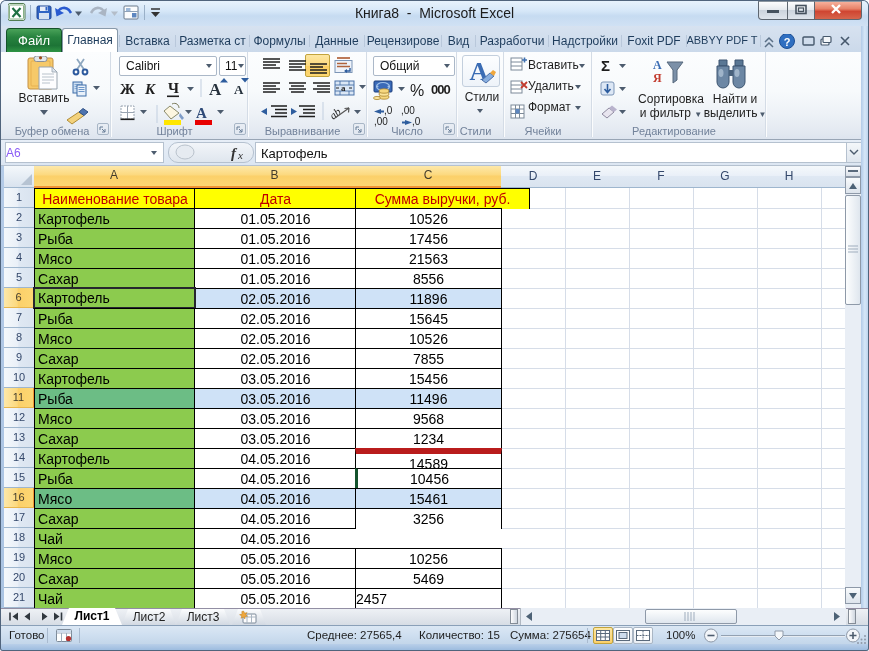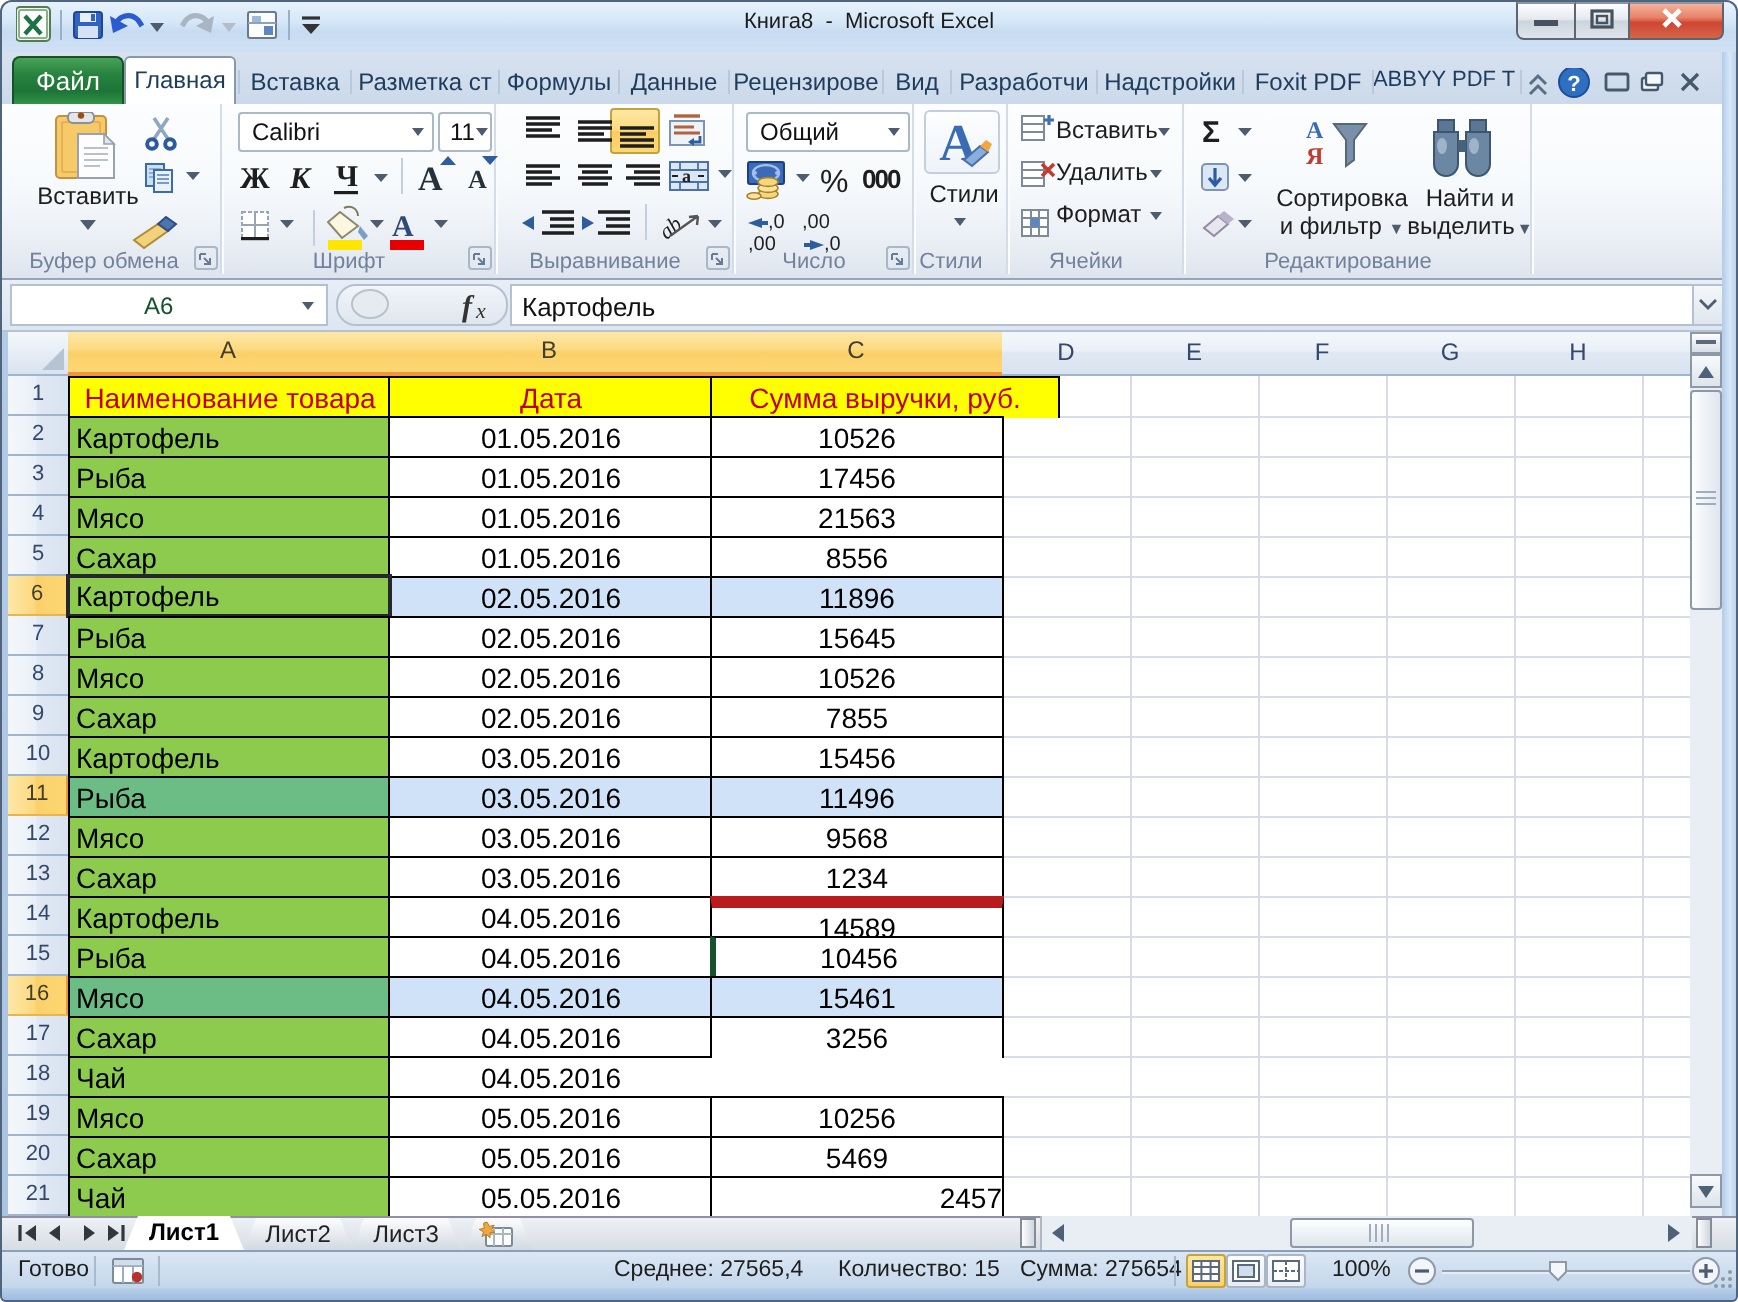--- a/index.html
+++ b/index.html
@@ -5,21 +5,21 @@
 * { margin:0; padding:0; box-sizing:border-box; }
 html,body { width:869px; height:651px; overflow:hidden; background:#fff; }
 body { font-family:"Liberation Sans", sans-serif; }
 #win { position:absolute; left:0; top:0; width:869px; height:651px;
   background:linear-gradient(#b7cde9,#a9c3e2); border-radius:6px 6px 3px 3px;
   box-shadow:inset 0 0 0 1px #50647c; overflow:hidden; }
 .abs { position:absolute; }
 #titlebar { left:1px; top:1px; width:867px; height:25px;
   background:linear-gradient(#e7f2fc 0%,#d6e7f8 40%,#c6dbf1 60%,#d0e1f4 100%);
   border-radius:5px 5px 0 0; }
-#title-text { left:0; top:5px; width:869px; text-align:center; font-size:11px; color:#1c1c1c; }
+#title-text { left:0; top:5px; width:869px; text-align:center; font-size:14px; color:#1c1c1c; }
 .wbtn { position:absolute; top:0; height:19px; border:1px solid #5d6670; border-top:1px solid #8c96a0;
   background:linear-gradient(#fdfdfe 0%,#e5e9ee 45%,#ccd4dd 50%,#dfe5ec 100%); }
 #tabrow { left:1px; top:26px; width:867px; height:26px;
   background:linear-gradient(#d7e2f0,#cbd9ea); }
 .rtab { position:absolute; top:8px; height:18px; font-size:12px; color:#1e3c5c; white-space:nowrap; }
 #tab-file { position:absolute; left:6px; top:28px; width:56px; height:24px;
   background:linear-gradient(#4aa259 0%,#27833f 35%,#1d7436 72%,#2f9445 100%);
   border:1px solid #15522a; border-bottom:none; border-radius:4px 4px 0 0;
   color:#fff; font-size:13px; text-align:center; line-height:23px; }
 #tab-home { position:absolute; left:62px; top:28px; width:56px; height:24px;
@@ -31,21 +31,21 @@
 .rgroup { position:absolute; top:0; height:85px; border-right:1px solid #d4dce6; box-shadow:1px 0 0 #fbfcfd; }
 .rlabel { position:absolute; bottom:2px; left:0; text-align:center;
   font-size:11px; color:#72829a; white-space:nowrap; }
 .launch { position:absolute; bottom:4px; width:12px; height:12px; border:1px solid #a8b6c6; border-radius:2px; background:transparent; }
 .combo { position:absolute; background:#fff; border:1px solid #abb8c8; border-radius:2px;
   font-size:12px; color:#111; }
 .carr { position:absolute; width:0; height:0; border:3px solid transparent; border-top:4px solid #4d5c6e; }
 #fbar { left:1px; top:140px; width:867px; height:26px;
   background:linear-gradient(#e7eef7,#dce6f2); border-bottom:1px solid #b6c2d0; }
 #namebox { position:absolute; left:4px; top:2px; width:159px; height:21px; background:#fff;
-  border:1px solid #b5c1cf; font-size:12px; color:#14532d; text-align:left; padding-left:66px; line-height:20px; }
+  border:1px solid #b5c1cf; font-size:12px; color:#8b5cf6; text-align:left; line-height:20px; }
 #fxpill { position:absolute; left:167px; top:2px; width:86px; height:21px;
   background:linear-gradient(#f2f5f9,#dfe6ee); border:1px solid #b5c1cf; border-radius:10px; }
 #finput { position:absolute; left:254px; top:2px; width:591px; height:21px; background:#fff;
   border:1px solid #b5c1cf; border-right:none; font-size:13px; color:#111; padding:3px 0 0 5px; }
 #sheet { left:4px; top:166px; width:841px; height:442px; background:#fff; overflow:hidden; }
 .colhdr { position:absolute; top:0; height:22px;
   background:linear-gradient(#f4f8fb 0%,#eaf0f8 45%,#dfe8f3 50%,#d9e3ef 100%);
   border-right:1px solid #9eb6ce; border-bottom:1px solid #9eb6ce;
   font-size:12px; color:#34486b; text-align:center; line-height:20px; }
 .colhdr.sel { background:linear-gradient(#fde8a9 0%,#fcd97e 45%,#fbd06a 50%,#fdd772 100%);
@@ -486,21 +486,21 @@
 <div class="cell" style="left:190px;top:362px;width:162px;background:#fff;text-align:center;border-top:1px solid #000;border-left:1px solid #000;">04.05.2016</div>
 <div class="cell" style="left:351px;top:362px;width:147px;background:#fff;text-align:center;border-top:1px solid #000;border-left:1px solid #000;border-right:1px solid #000;margin-top:48px;">2458</div>
 <div class="cell" style="left:30px;top:382px;width:161px;background:#8ccb4e;padding-left:3px;border-top:1px solid #000;border-left:1px solid #000;">Мясо</div>
 <div class="cell" style="left:190px;top:382px;width:162px;background:#fff;text-align:center;border-top:1px solid #000;border-left:1px solid #000;">05.05.2016</div>
 <div class="cell" style="left:351px;top:382px;width:147px;background:#fff;text-align:center;border-top:1px solid #000;border-left:1px solid #000;border-right:1px solid #000;">10256</div>
 <div class="cell" style="left:30px;top:402px;width:161px;background:#8ccb4e;padding-left:3px;border-top:1px solid #000;border-left:1px solid #000;">Сахар</div>
 <div class="cell" style="left:190px;top:402px;width:162px;background:#fff;text-align:center;border-top:1px solid #000;border-left:1px solid #000;">05.05.2016</div>
 <div class="cell" style="left:351px;top:402px;width:147px;background:#fff;text-align:center;border-top:1px solid #000;border-left:1px solid #000;border-right:1px solid #000;">5469</div>
 <div class="cell" style="left:30px;top:422px;width:161px;background:#8ccb4e;padding-left:3px;border-top:1px solid #000;border-left:1px solid #000;border-bottom:1px solid #000;">Чай</div>
 <div class="cell" style="left:190px;top:422px;width:162px;background:#fff;text-align:center;border-top:1px solid #000;border-left:1px solid #000;border-bottom:1px solid #000;">05.05.2016</div>
-<div class="cell" style="left:351px;top:422px;width:147px;background:#fff;text-align:right;border-top:1px solid #000;border-left:1px solid #000;border-right:1px solid #000;border-bottom:1px solid #000;">2457</div>
+<div class="cell" style="left:351px;top:422px;width:147px;background:#fff;text-align:left;border-top:1px solid #000;border-left:1px solid #000;border-right:1px solid #000;border-bottom:1px solid #000;">2457</div>
     </div>
 
 <div class="abs" style="left:845px;top:166px;width:16px;height:442px;background:#e9eef5;">
  <div class="abs" style="left:0px;top:0px;width:16px;height:11px;background:linear-gradient(#fdfdfe,#d8dfe8);border:1px solid #8e99a8;"></div>
  <div class="abs" style="left:3px;top:4px;width:10px;height:2px;background:#5a6a7c;"></div>
  <div class="abs" style="left:0px;top:11px;width:16px;height:17px;background:linear-gradient(#f8fafc,#dde4ec);border:1px solid #8e99a8;"></div>
  <svg class="abs" style="left:3px;top:16px;" width="10" height="8">
         <path d="M5 1 L9 7 L1 7 Z" fill="#4d6276"></path>
       </svg>
  <div class="abs" style="left:0px;top:29px;width:16px;height:110px;background:linear-gradient(90deg,#fdfefe,#dfe6ee);border:1px solid #8e99a8;border-radius:2px;"></div>

